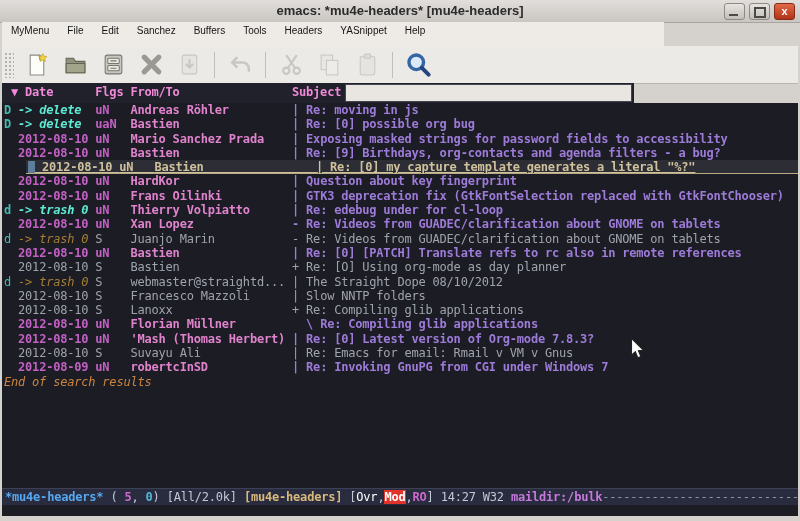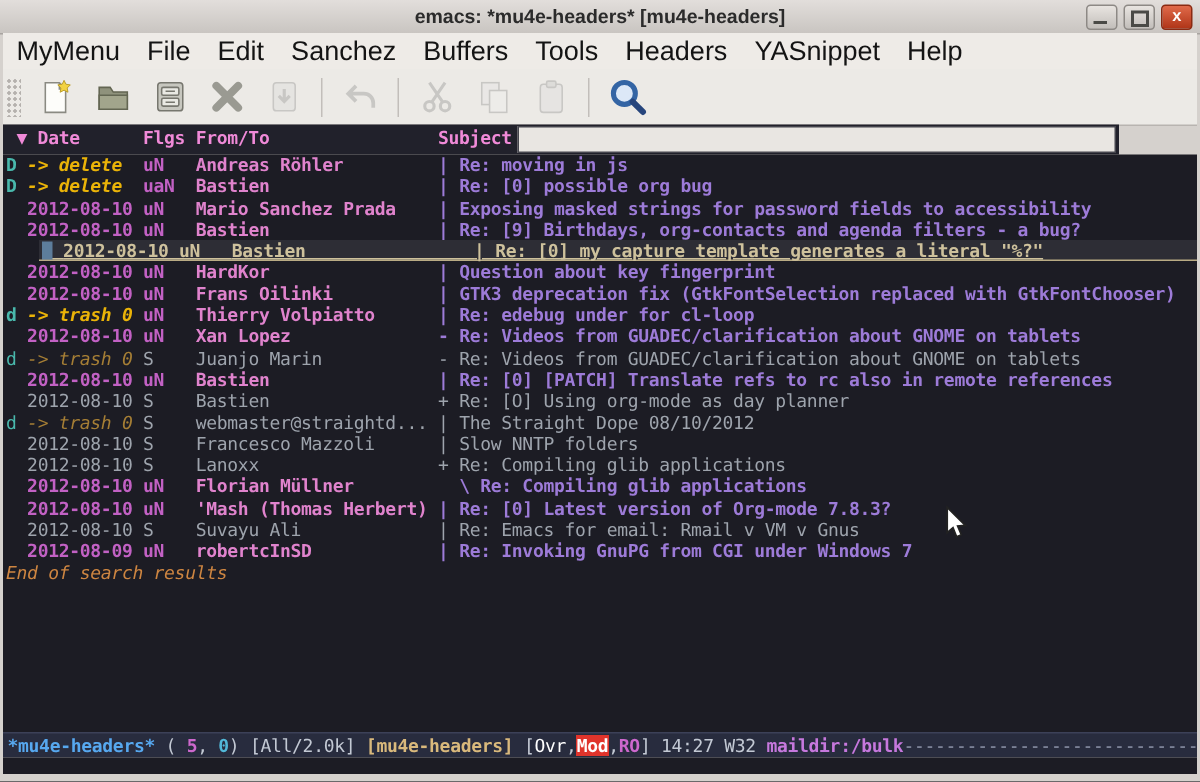--- a/index.html
+++ b/index.html
@@ -12,49 +12,49 @@
     font-size:13px;font-weight:bold;color:#2b2b2b;}
   #win-buttons{position:absolute;right:5px;top:3px;display:flex;gap:4px;}
   .win-btn{width:19px;height:15px;border:1px solid #8d8985;border-radius:3px;
     background:linear-gradient(#e8e4e0,#c2beba);position:relative;}
   .win-btn.close{background:linear-gradient(#e06a4a,#b03518);border-color:#8a2a12;}
   .glyph-min{position:absolute;left:4px;bottom:3px;width:9px;height:2px;background:#4a4a46;}
   .glyph-max{position:absolute;left:4px;top:3px;width:8px;height:7px;border:2px solid #4a4a46;}
   .glyph-close{position:absolute;left:0;top:0;width:100%;text-align:center;
     font-size:11px;line-height:14px;color:#fff;font-weight:bold;}
   
-  #menubar{position:absolute;left:2px;top:22px;width:796px;height:24px;background:#eeebe7;
-    display:flex;align-items:center;font-size:18px;color:#141414;}
+  #menubar{position:absolute;left:2px;top:22px;width:662px;height:24px;background:#eeebe7;
+    display:flex;align-items:flex-start;font-size:10px;color:#141414;}
   .menu-item{padding:3px 9px;white-space:nowrap;}
   
   #toolbar{position:absolute;left:2px;top:46px;width:796px;height:37px;background:#eceae6;
     border-bottom:1px solid #b8b4b0;display:flex;align-items:center;}
   #grip{width:10px;height:26px;margin:0 4px 0 2px;
     background:radial-gradient(circle at 2px 2px,#b5b1ad 1px,transparent 1.4px) 0 0/4px 4px;}
   .tb-btn{width:28px;height:28px;margin:0 5px;display:flex;align-items:center;justify-content:center;}
   .tb-btn.disabled{opacity:.35;filter:grayscale(1);}
   .tb-sep{width:1px;height:26px;background:#c2beba;margin:0 6px;}
   
-  #headerline{position:absolute;left:2px;top:83px;width:744px;height:20px;background:#21212b;
+  #headerline{position:absolute;left:2px;top:83px;width:632px;height:20px;background:#21212b;
     display:flex;}
   .hl-text{font:bold 12px/19px "DejaVu Sans Mono",monospace;letter-spacing:-0.2px;
     color:#f08ad8;white-space:pre;padding-left:2px;}
   .hl-box{flex:1;background:#e9e6e2;border:1px solid #45454d;margin:1px 2px 1px 4px;}
   
   #buffer{position:absolute;left:2px;top:103px;width:796px;height:385px;background:#1c1c24;
     font:12px/14.3px "DejaVu Sans Mono",monospace;letter-spacing:-0.2px;overflow:hidden;}
   .row{height:14.3px;white-space:pre;padding-left:2px;position:relative;box-sizing:border-box;}
   .row .mark{color:#49b8ac;}
   .unread{font-weight:bold;}
   .unread .date,.unread .flags{color:#c261c4;}
   .unread .from{color:#e083cd;}
   .unread .subj{color:#9d7bd8;}
   .read{color:#9ea4ad;}
   .deleted,.trash-unread{font-weight:bold;}
-  .deleted .date,.trash-unread .date{color:#eab308;font-style:italic;}
+  .deleted .date,.trash-unread .date{color:#5eead4;font-style:italic;}
   .deleted .flags,.trash-unread .flags{color:#c261c4;}
   .deleted .from,.trash-unread .from{color:#e083cd;}
   .deleted .subj,.trash-unread .subj{color:#9d7bd8;}
   .trash-read{color:#9ea4ad;}
   .trash-read .date{color:#a57e35;font-style:italic;}
   .selected{font-weight:bold;background:#2d2d35;border-bottom:1px solid #b9ab84;margin-left:24px;}
   .selected .seg{color:#cec19c;text-decoration:underline;}
   .cursor-block{position:absolute;left:2px;top:1px;width:7px;height:12px;background:#5d7d9b;}
   #end-marker{color:#cd8541;font-style:italic;padding-left:2px;white-space:pre;}
   

